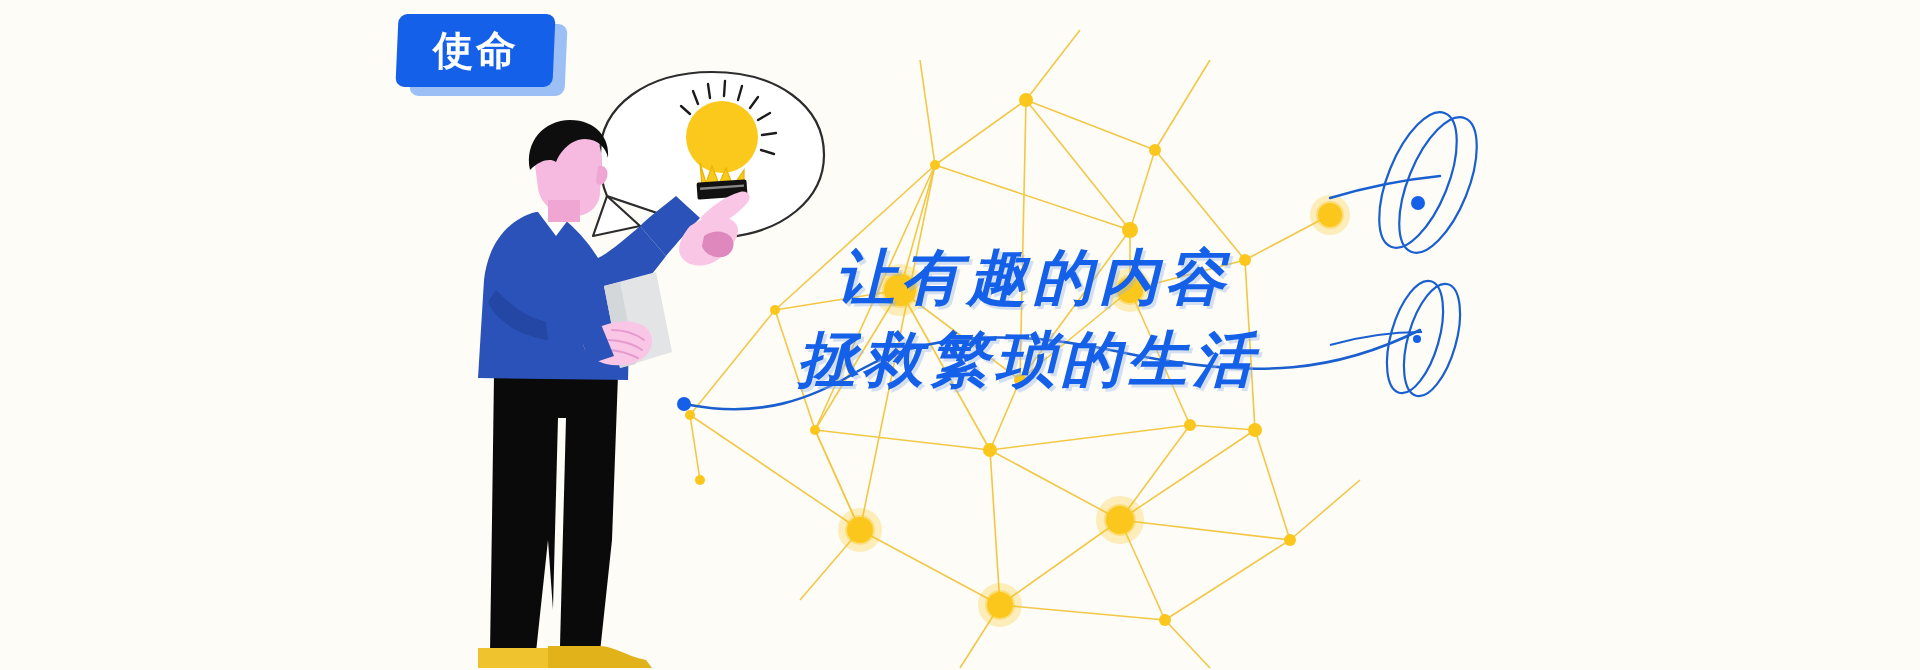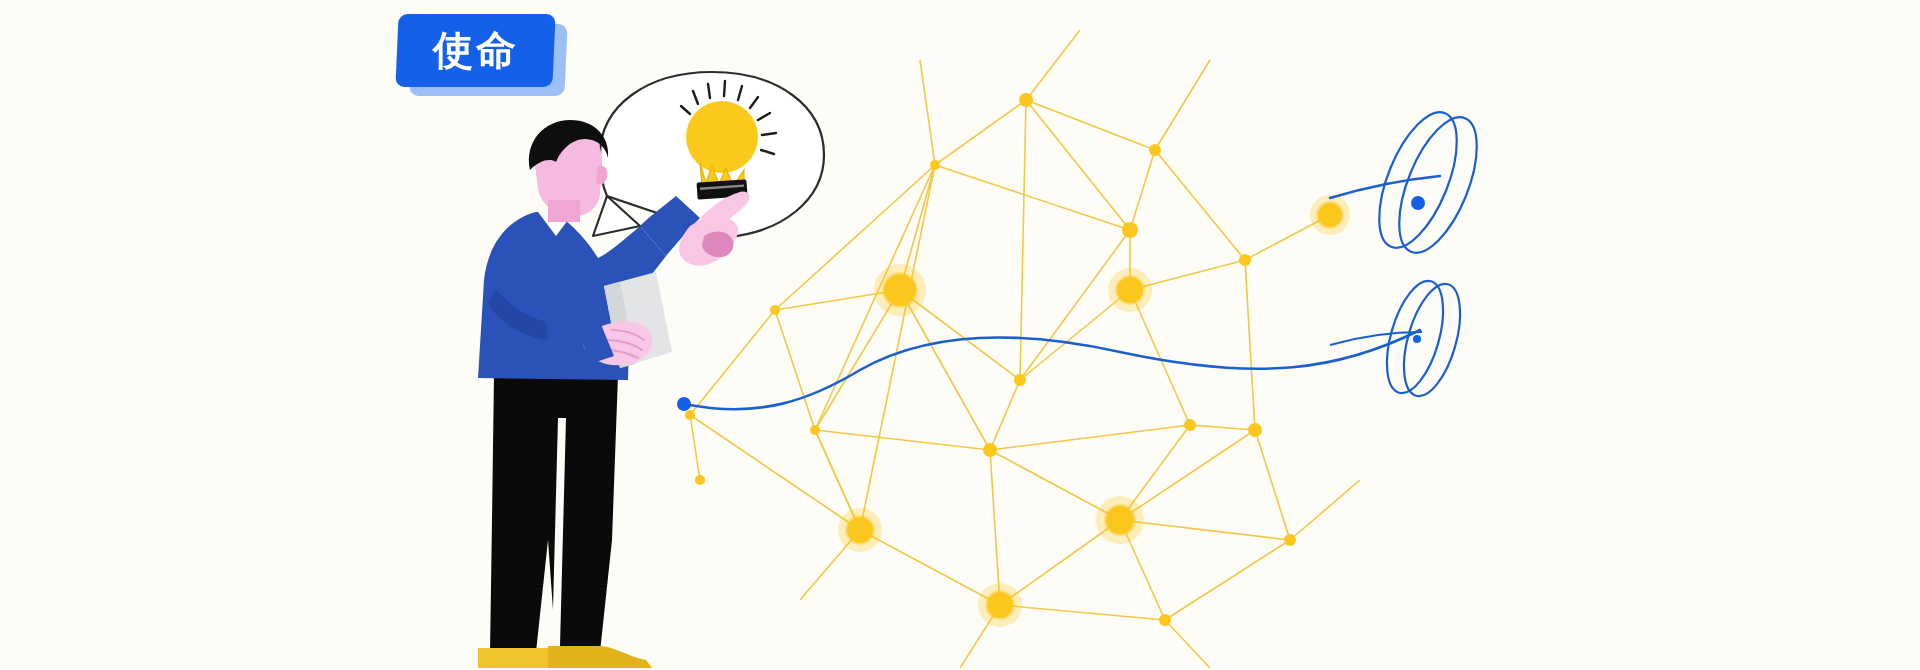--- a/index.html
+++ b/index.html
@@ -266,20 +266,22 @@
         <path d="M612,330 C624,330 636,334 644,340"></path>
         <path d="M608,340 C620,340 634,344 642,350"></path>
         <path d="M606,350 C618,350 630,354 638,358"></path>
       </g>
       <path d="M578,330 L600,322 L614,356 L590,364 Z" fill="#2B52B8"></path>
     </svg>
   </div>
 
   <div class="layer layer-text">
     <div class="headline">
+      <div class="headline-line l1">让有趣的内容</div>
+      <div class="headline-line l2">拯救繁琐的生活</div>
     </div>
   </div>
 
   <div class="layer layer-badge">
     <div class="badge-wrap">
       <div class="badge-shadow"></div>
       <div class="badge-main">
         <span class="badge-text">使命</span>
       </div>
     </div>

